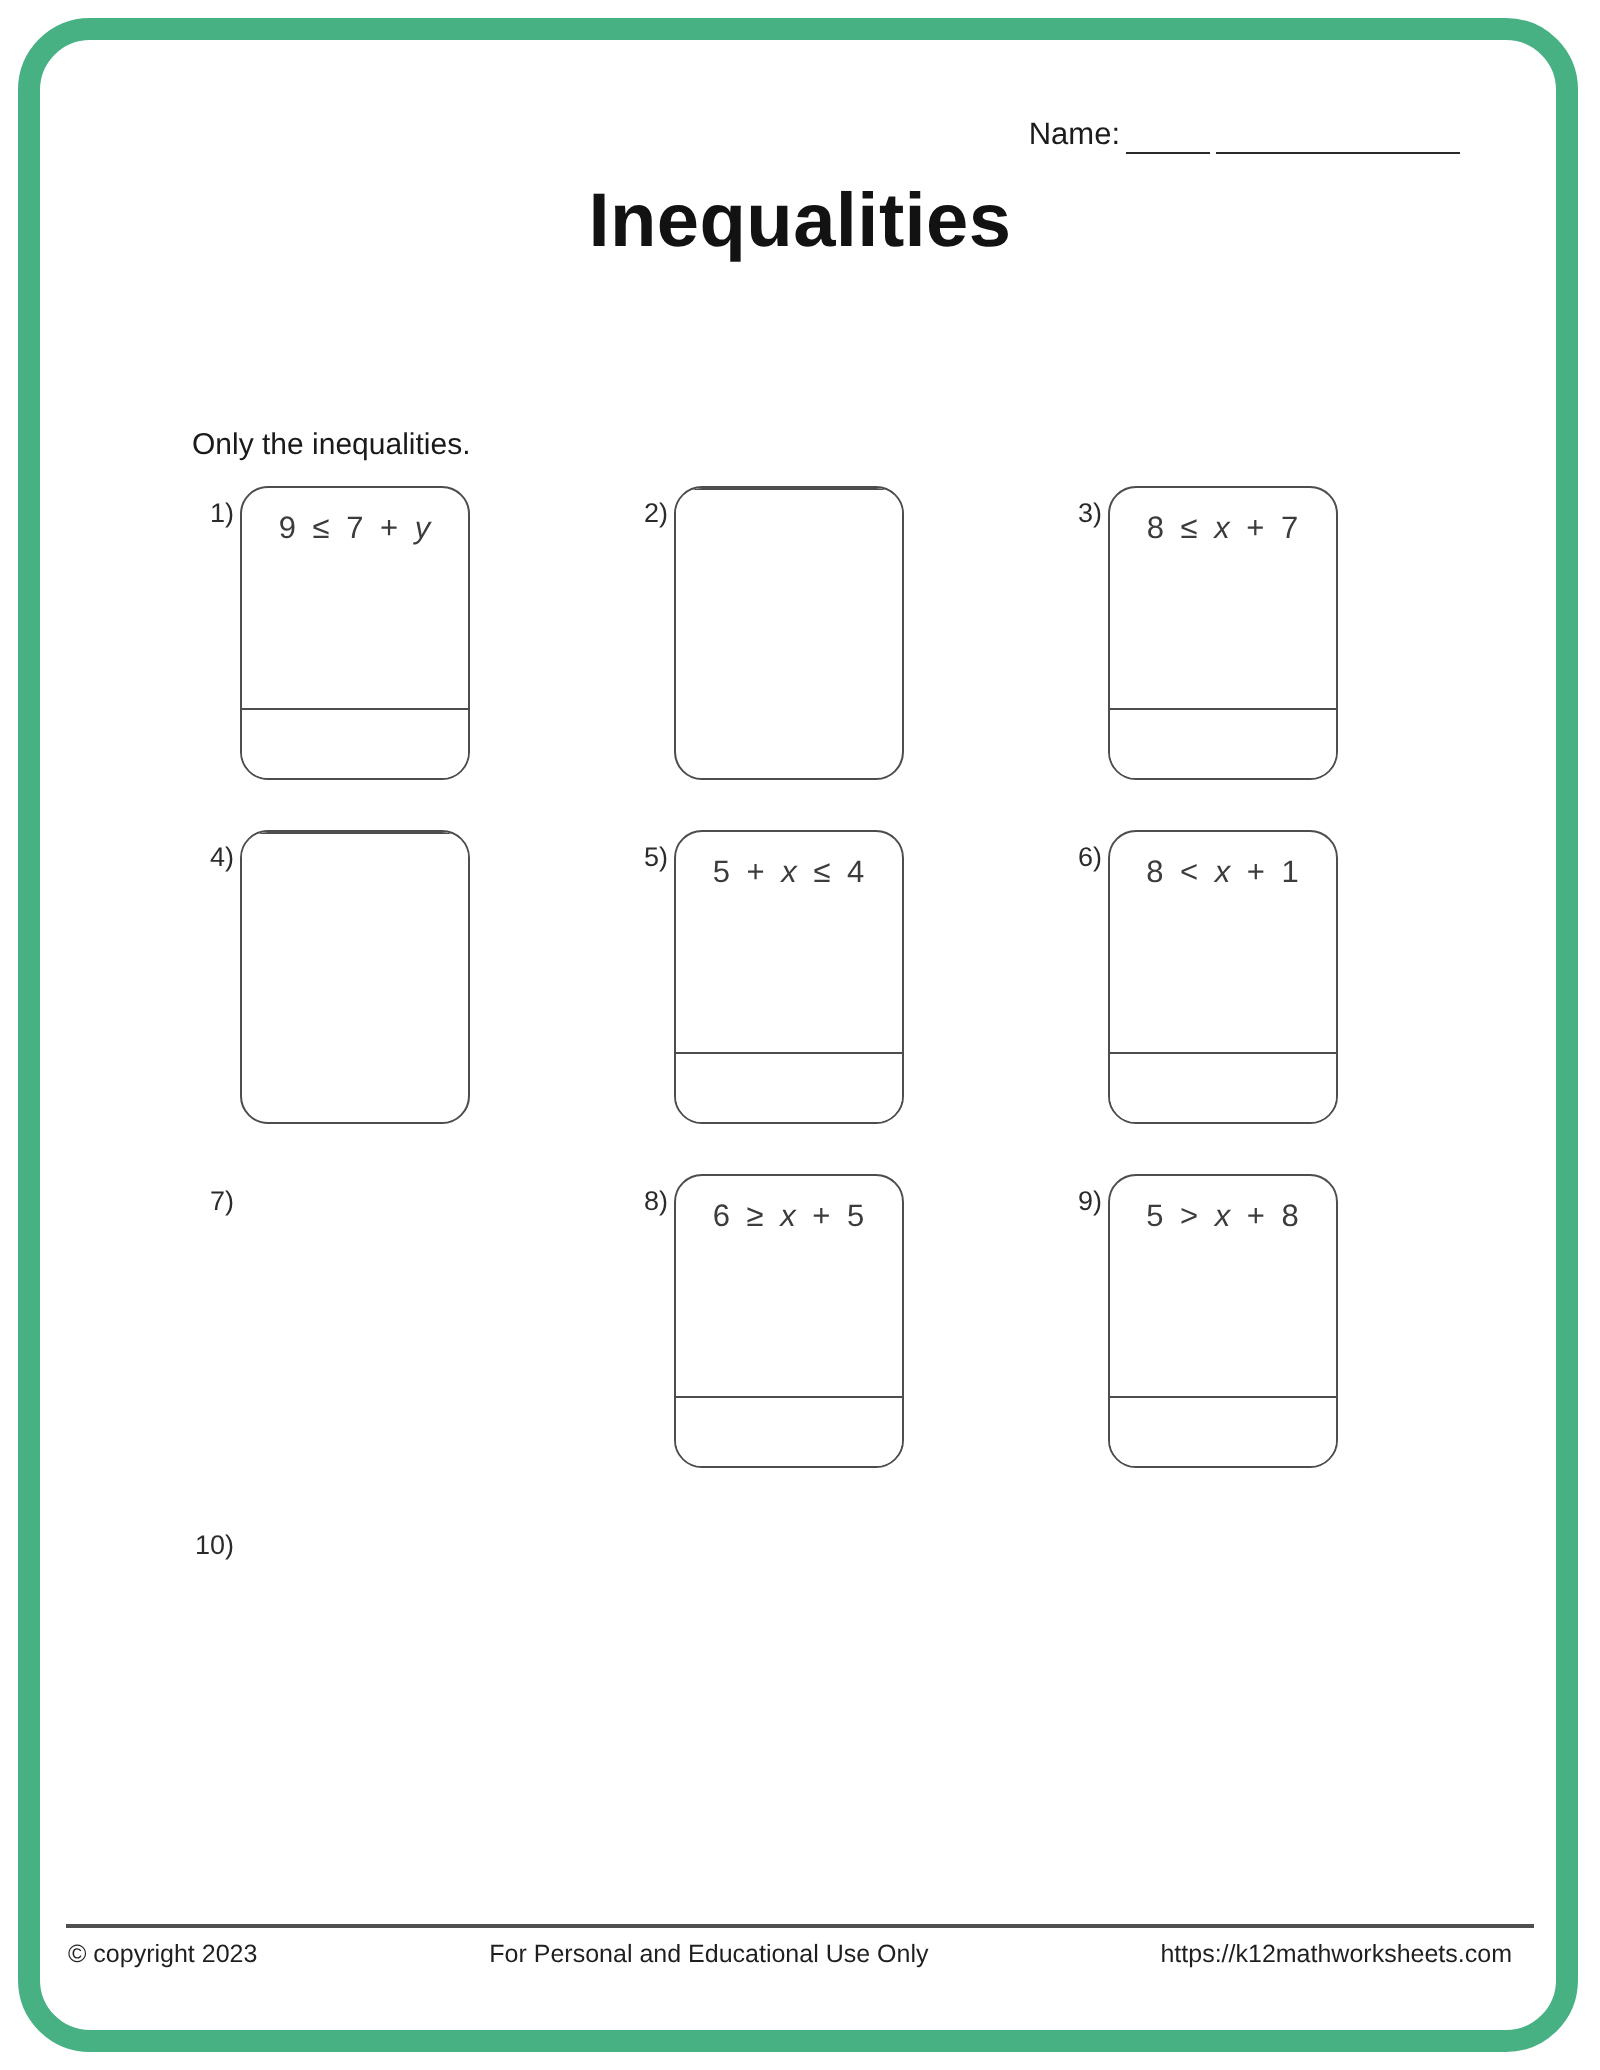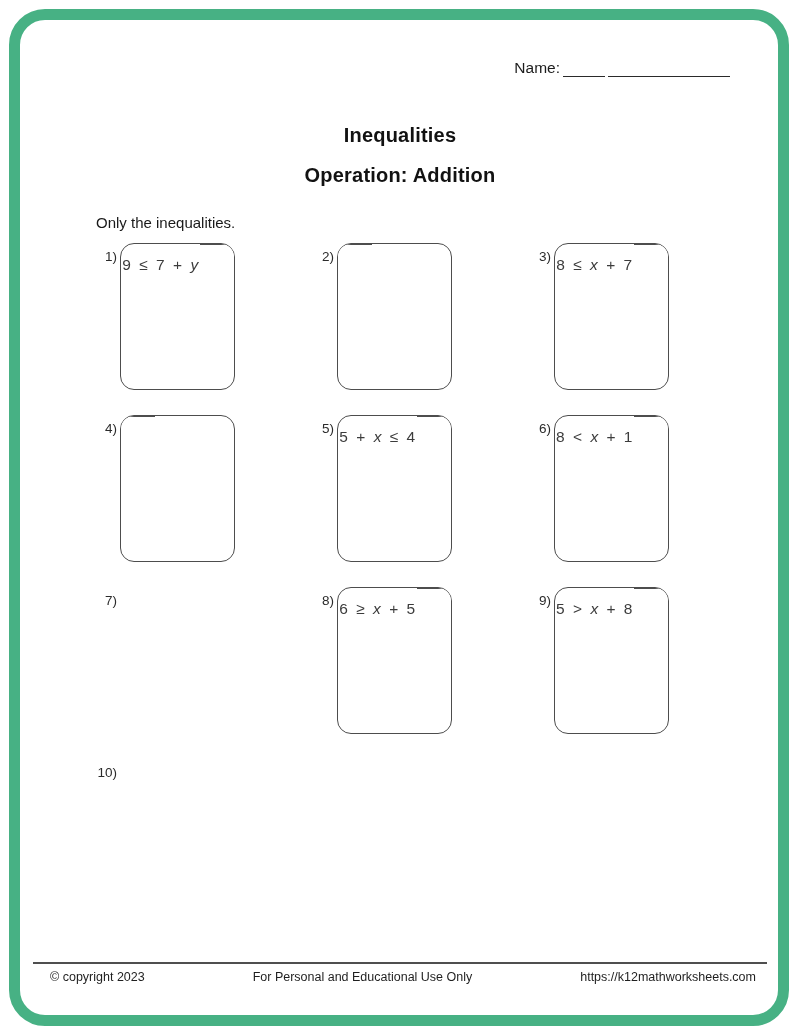--- a/index.html
+++ b/index.html
@@ -38,25 +38,25 @@
     display: inline-block;
     height: 17px;
     border-bottom: 1.6px solid #2a2a2a;
     margin-left: 3px;
   }
   .name-line.short { width: 42px; }
   .name-line.long  { width: 122px; }
   
   .title {
     position: absolute;
-    top: 115px;
+    top: 91px;
     left: 0;
     width: 100%;
     text-align: center;
-    font-size: 20px;
+    font-size: 38px;
     font-weight: 700;
     line-height: 40px;
     color: #121212;
     letter-spacing: 0.2px;
   }
   
   .instruction {
     position: absolute;
     left: 96px;
     top: 214px;
@@ -88,21 +88,21 @@
     box-sizing: border-box;
   }
   .pbox {
     width: 115px;
     height: 147px;
     box-sizing: border-box;
     border: 1.5px solid #4d4d4d;
     border-radius: 14px;
     overflow: hidden;
     display: flex;
-    flex-direction: row;
+    flex-direction: column;
     background: #ffffff;
   }
   .pexpr {
     flex: 1;
     padding-top: 12px;
     text-align: center;
     font-size: 15.5px;
     color: #3c3c3c;
     letter-spacing: 0.5px;
     word-spacing: 3px;
@@ -120,21 +120,21 @@
   
   .footer-rule {
     position: absolute;
     left: 33px;
     right: 33px;
     top: 962px;
     border-top: 2px solid #4f4f4f;
   }
   .footer-row {
     position: absolute;
-    left: 50px;
+    left: 34px;
     right: 44px;
     top: 970px;
     display: flex;
     justify-content: space-between;
     align-items: center;
     font-size: 12.5px;
     color: #1f1f1f;
   }
 </style>
 </head>
@@ -145,21 +145,20 @@
   <div class="frame" style="border-color: rgb(71, 177, 132);"></div>
 
   <div class="name-row">
     <span>Name:</span>
     <span class="name-line short"></span>
     <span class="name-line long"></span>
   </div>
 
   <div class="title">
     <div>Inequalities</div>
-    <div>Operation: Addition</div>
   </div>
 
   <div class="instruction">Only the inequalities.</div>
 
   <div class="problems" id="problems-grid">
   <div class="cell">
     <span class="pnum">1)</span>
     <div class="pbox">
       <div class="pexpr">9 ≤ 7 + <i>y</i></div>
       <div class="panswer"></div>

